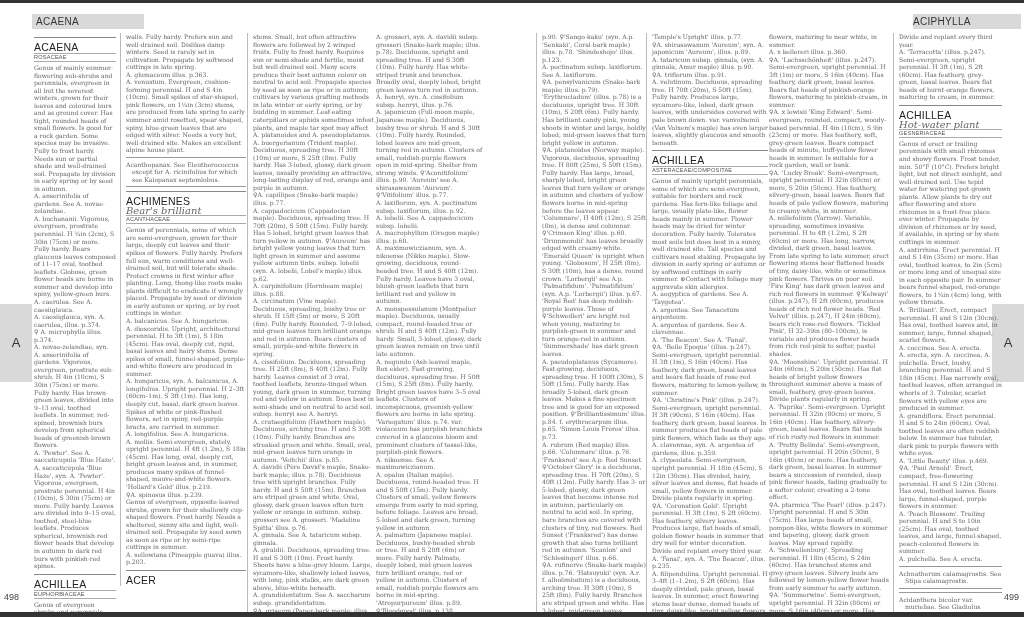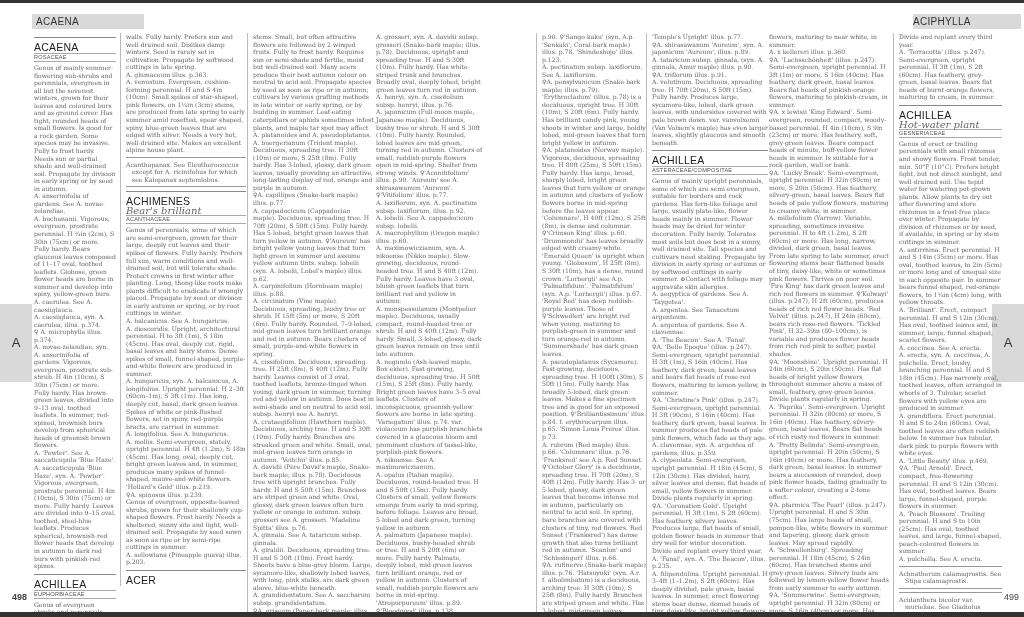--- a/index.html
+++ b/index.html
@@ -12,21 +12,21 @@
        line-height:15px;letter-spacing:0.3px;}
   .rh-left{left:32px;width:108px;padding-left:4px;}
   .rh-right{left:913px;width:92px;text-align:left;padding-right:16px;}
   .thumb{position:absolute;width:32px;height:78px;background:#d9d9d9;
        font-family:"Liberation Sans","DejaVu Sans",sans-serif;font-size:13px;color:#333;
        text-align:center;line-height:78px;}
   .thumb-left{left:0;top:304px;}
   .thumb-right{left:992px;top:304px;width:32px;}
   .folio{position:absolute;top:592px;font-family:"Liberation Sans","DejaVu Sans",sans-serif;
        font-size:9px;color:#444;}
-  .folio-left{left:12px;font-weight:bold;}
+  .folio-left{left:4px;}
   .folio-right{left:1004px;}
   .col{position:absolute;top:33px;font-size:6.1px;line-height:7.55px;color:#666;}
   .col.rule{border-left:1px solid #bbb;padding-left:5px;}
   .col p{margin:0;}
   .gen{margin-top:2px;}
   .gen-rule{border-top:1.5px solid #888;margin:4px 0 3px 0;}
   .gen-title{font-family:"Liberation Sans","DejaVu Sans",sans-serif;font-size:10.5px;
        color:#222;line-height:12px;letter-spacing:0.2px;}
   .gen-common{font-style:italic;font-size:10px;color:#666;line-height:8px;}
   .gen-family{font-family:"Liberation Sans","DejaVu Sans",sans-serif;font-size:5.6px;

